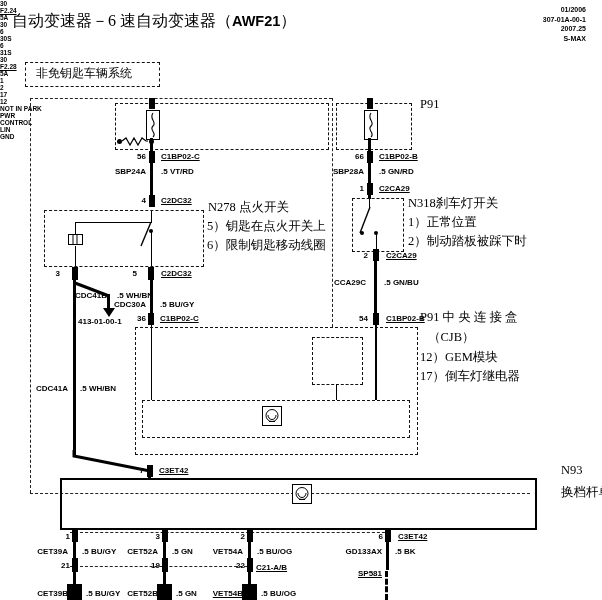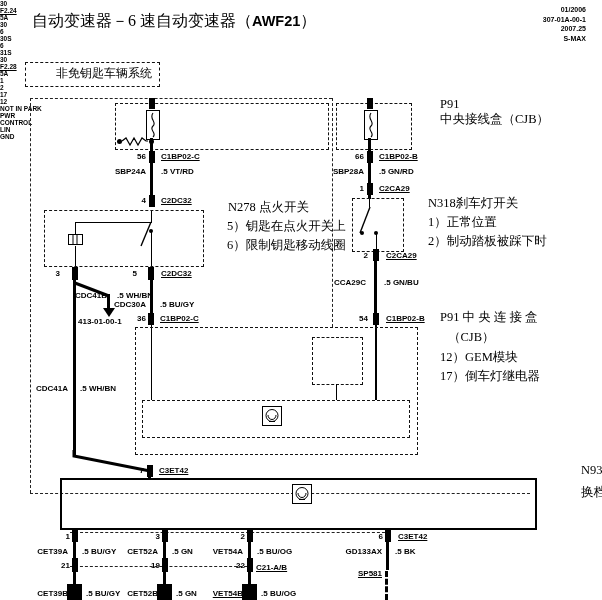--- a/index.html
+++ b/index.html
@@ -1,21 +1,21 @@
 <!DOCTYPE html>
 <html><head>
 <meta charset="utf-8">
 <style>
   html,body{margin:0;padding:0;background:#fff;}
   .page{position:relative;width:602px;height:600px;background:#fff;overflow:hidden;
         font-family:"Liberation Sans",sans-serif;color:#000;}
   
   .lb{position:absolute;font:bold 8px "Liberation Sans",sans-serif;line-height:1;white-space:nowrap;color:#000;}
   .lb6{font-size:6.5px;font-weight:bold;}
-  .cn{position:absolute;font:12.5px "Liberation Serif","DejaVu Serif",serif;line-height:1.15;white-space:nowrap;color:#000;margin-left:20px;}
+  .cn{position:absolute;font:12.5px "Liberation Serif","DejaVu Serif",serif;line-height:1.15;white-space:nowrap;color:#000;}
   .u{text-decoration:underline;}
   .ra{text-align:right;display:inline-block;}
   
   .vw{position:absolute;width:3px;background:#000;}
   .vw2{position:absolute;width:2px;background:#000;}
   .vw1{position:absolute;width:1px;background:#000;}
   .hw1{position:absolute;height:1px;background:#000;}
   .tick{position:absolute;width:6px;background:#000;}
   .dot{position:absolute;width:5px;height:5px;background:#000;border-radius:50%;}
   .dot4{position:absolute;width:4px;height:4px;background:#000;border-radius:50%;}
@@ -48,21 +48,20 @@
     <div class="cn" style="left:10px;top:4px;font-size:12px;">非免钥匙车辆系统</div>
   </div>
   <div class="dv" style="left:30px;top:98px;height:395px;"></div>
   <div class="dh" style="left:30px;top:98px;width:302px;"></div>
   <div class="dv" style="left:332px;top:98px;height:229px;"></div>
   <div class="dh" style="left:30px;top:493px;width:500px;"></div>
 
   <div class="bxd" style="left:115px;top:103px;width:212px;height:45px;"></div>
   <div class="bxd" style="left:336px;top:103px;width:74px;height:45px;"></div>
   <div class="cn" style="left:420px;top:97px;">P91</div>
-  <div class="cn" style="left:420px;top:112px;">中央接线盒（CJB）</div>
 
   <div class="lb6" style="left:146px;top:91px;">30</div>
   <div class="tick" style="left:149px;top:98px;height:11px;"></div>
   <div class="fuse" style="left:146px;top:110px;">
     <svg width="12" height="28" style="left:0;top:0;">
         <path d="M6,2 C1.5,8 10.5,11 6,15 C1.5,19 10.5,22 6,26" stroke="#000" stroke-width="1.1" fill="none"></path>
       </svg>
   </div>
   <div class="lb6 u" style="left:162px;top:113px;">F2.24</div>
   <div class="lb6" style="left:162px;top:121px;">5A</div>

